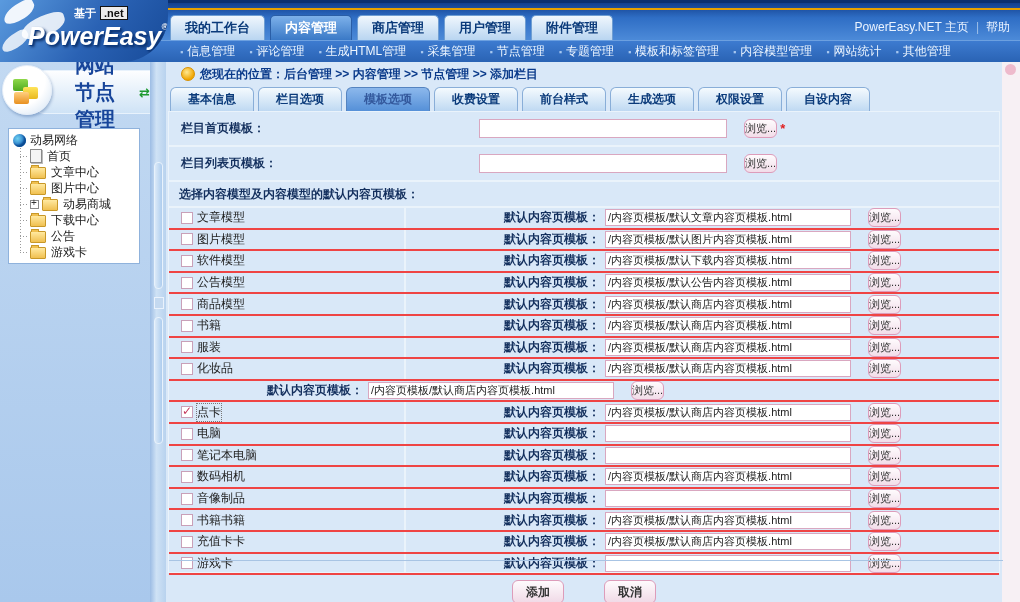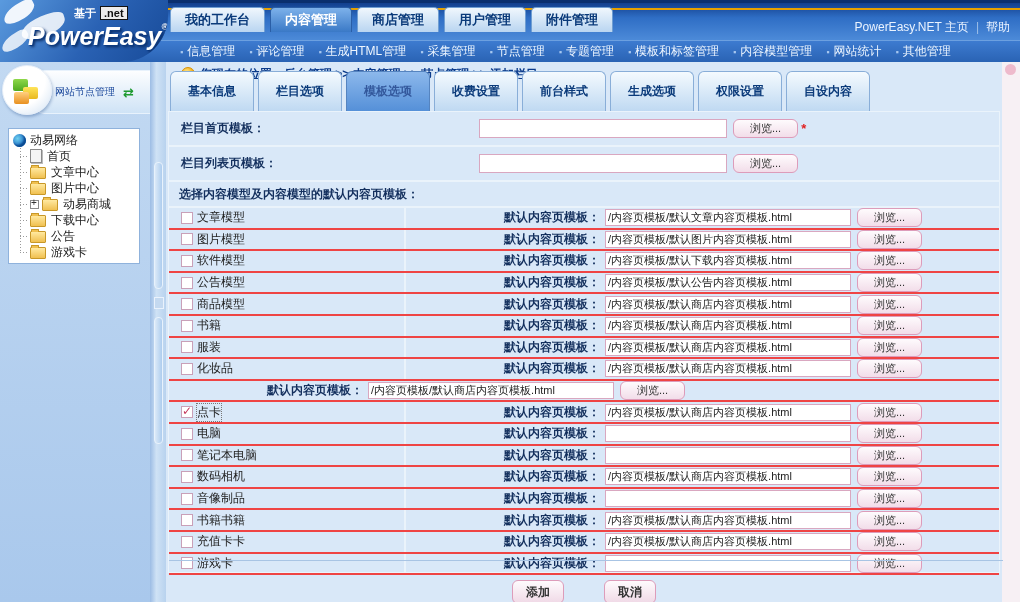--- a/index.html
+++ b/index.html
@@ -17,21 +17,21 @@
   }
   .gold-line{position:absolute;left:0;top:5px;width:1020px;height:2px;background:#e5a000;}
   .hdr-sub{
     position:absolute;left:0;top:40px;width:1020px;height:22px;
     background:linear-gradient(#3d7bd0,#2a63b4);
     border-top:1px solid #6ca0e0;box-sizing:border-box;
     display:flex;align-items:center;padding-left:180px;
   }
   .sub-item{color:#eef6ff;margin-right:14px;white-space:nowrap;cursor:pointer;font-size:12px;}
   .sub-item::before{content:"▪";color:#a8c8f0;font-size:9px;margin-right:4px;}
-  .nav-tabs{position:absolute;left:170px;bottom:8px;display:flex;align-items:flex-end;height:26px;}
+  .nav-tabs{position:absolute;left:170px;bottom:0;display:flex;align-items:flex-end;height:26px;}
   .nav-tab{
     height:24px;line-height:24px;padding:0 14px;margin-right:5px;
     background:linear-gradient(#f0f7fd,#b9d5f1);
     border:1px solid #6f9ed2;border-bottom:none;border-radius:5px 5px 0 0;
     color:#0a3a7a;font-weight:bold;cursor:pointer;white-space:nowrap;font-size:13px;
   }
   .nav-tab.active{
     background:linear-gradient(#7db1ea,#3a79c6);
     color:#ffffff;border-color:#2a5ea6;
   }
@@ -63,21 +63,21 @@
     position:absolute;left:0;top:62px;width:150px;height:540px;
     background:linear-gradient(#c2d9f2,#a9c8ec);
   }
   .side-hd{position:relative;height:58px;}
   .side-hd-panel{
     position:absolute;left:34px;top:8px;right:0;height:42px;
     background:linear-gradient(#fdfeff,#cfe3f6);
     border:1px solid #e8f2fc;border-right:none;border-radius:10px 0 0 10px;
     display:flex;align-items:center;
   }
-  .side-title{margin-left:20px;color:#17459a;font-weight:normal;font-size:10px;}
+  .side-title{margin-left:40px;color:#17459a;font-weight:bold;font-size:20px;}
   .refresh-ic{margin-left:8px;color:#1f9a30;font-weight:bold;font-size:13px;cursor:pointer;}
   .side-circle{
     position:absolute;left:2px;top:3px;width:48px;height:48px;border-radius:50%;
     background:radial-gradient(circle at 35% 30%,#ffffff 55%,#cfe0f2);
     border:1px solid #e6eef8;box-shadow:1px 2px 3px rgba(40,80,140,.35);
   }
   .cube{position:absolute;width:15px;height:12px;border-radius:2px;}
   .cube.g{left:10px;top:13px;background:linear-gradient(#8fd84a,#4faa20);}
   .cube.y{left:20px;top:21px;background:linear-gradient(#ffe45a,#e8b820);}
   .cube.o{left:11px;top:26px;background:linear-gradient(#ffd080,#e89020);}
@@ -135,41 +135,41 @@
   
   .main{position:absolute;left:166px;top:62px;width:836px;height:540px;background:#d9e8f8;}
   .breadcrumb{display:flex;align-items:center;height:24px;padding-left:15px;color:#0a3a8a;font-weight:bold;font-size:12px;}
   .bc-ic{
     width:12px;height:12px;border-radius:50%;margin-right:5px;
     background:radial-gradient(circle at 40% 35%,#ffe890,#f0a500 70%);
     border:1px solid #d89000;
   }
   .content-tabs{display:flex;align-items:flex-end;height:25px;padding-left:4px;}
   .ctab{
-    height:23px;line-height:23px;padding:8px 17px;margin-right:4px;
+    height:23px;line-height:23px;padding:0 17px;margin-right:4px;
     background:linear-gradient(#f4fafe,#bfd9f2);
     border:1px solid #89aed8;border-bottom:none;border-radius:6px 6px 0 0;
     color:#0a3a7a;font-weight:bold;cursor:pointer;font-size:12px;white-space:nowrap;
   }
   .ctab.active{
     background:linear-gradient(#8cb8ec,#5590d8);
     color:#33589c;border-color:#5584c0;
   }
   .panel{
     position:absolute;left:2px;top:49px;width:832px;height:462px;
     background:#d9e8f8;border:1px solid #eaf3fb;box-sizing:border-box;
   }
   .field-row{display:flex;align-items:center;height:33px;border-bottom:2px solid #eaf3fb;}
   .field-label{width:310px;padding-left:12px;font-weight:bold;color:#14305e;box-sizing:border-box;font-size:12px;}
   .txt{
     height:17px;width:242px;border:1px solid #d9a7c0;background:#fff;
     font-family:"Liberation Sans","DejaVu Sans",sans-serif;font-size:11px;padding:0 2px;color:#222;
   }
   .browse-btn{
-    margin-left:6px;height:19px;padding:0 16px;
+    margin-left:17px;height:19px;padding:0 0;
     background:linear-gradient(#fefbfd,#f2dde9);
     border:1px solid #dd9cba;border-radius:6px;
     font-size:11px;color:#333;cursor:pointer;white-space:nowrap;
     font-family:"Liberation Sans","DejaVu Sans",sans-serif;
   }
   .req{color:#e02020;font-weight:bold;margin-left:3px;font-size:13px;}
   .section-title{height:24px;line-height:24px;padding-left:10px;font-weight:bold;color:#14305e;border-bottom:2px solid #eaf3fb;font-size:12px;}
   .model-row{display:flex;align-items:flex-end;height:19.6px;border-bottom:2px solid #ef4444;}
   .mr-left{width:237px;flex:0 0 auto;display:flex;align-items:center;padding-left:12px;box-sizing:border-box;border-right:2px solid #eaf3fb;height:100%;}
   .cb{

